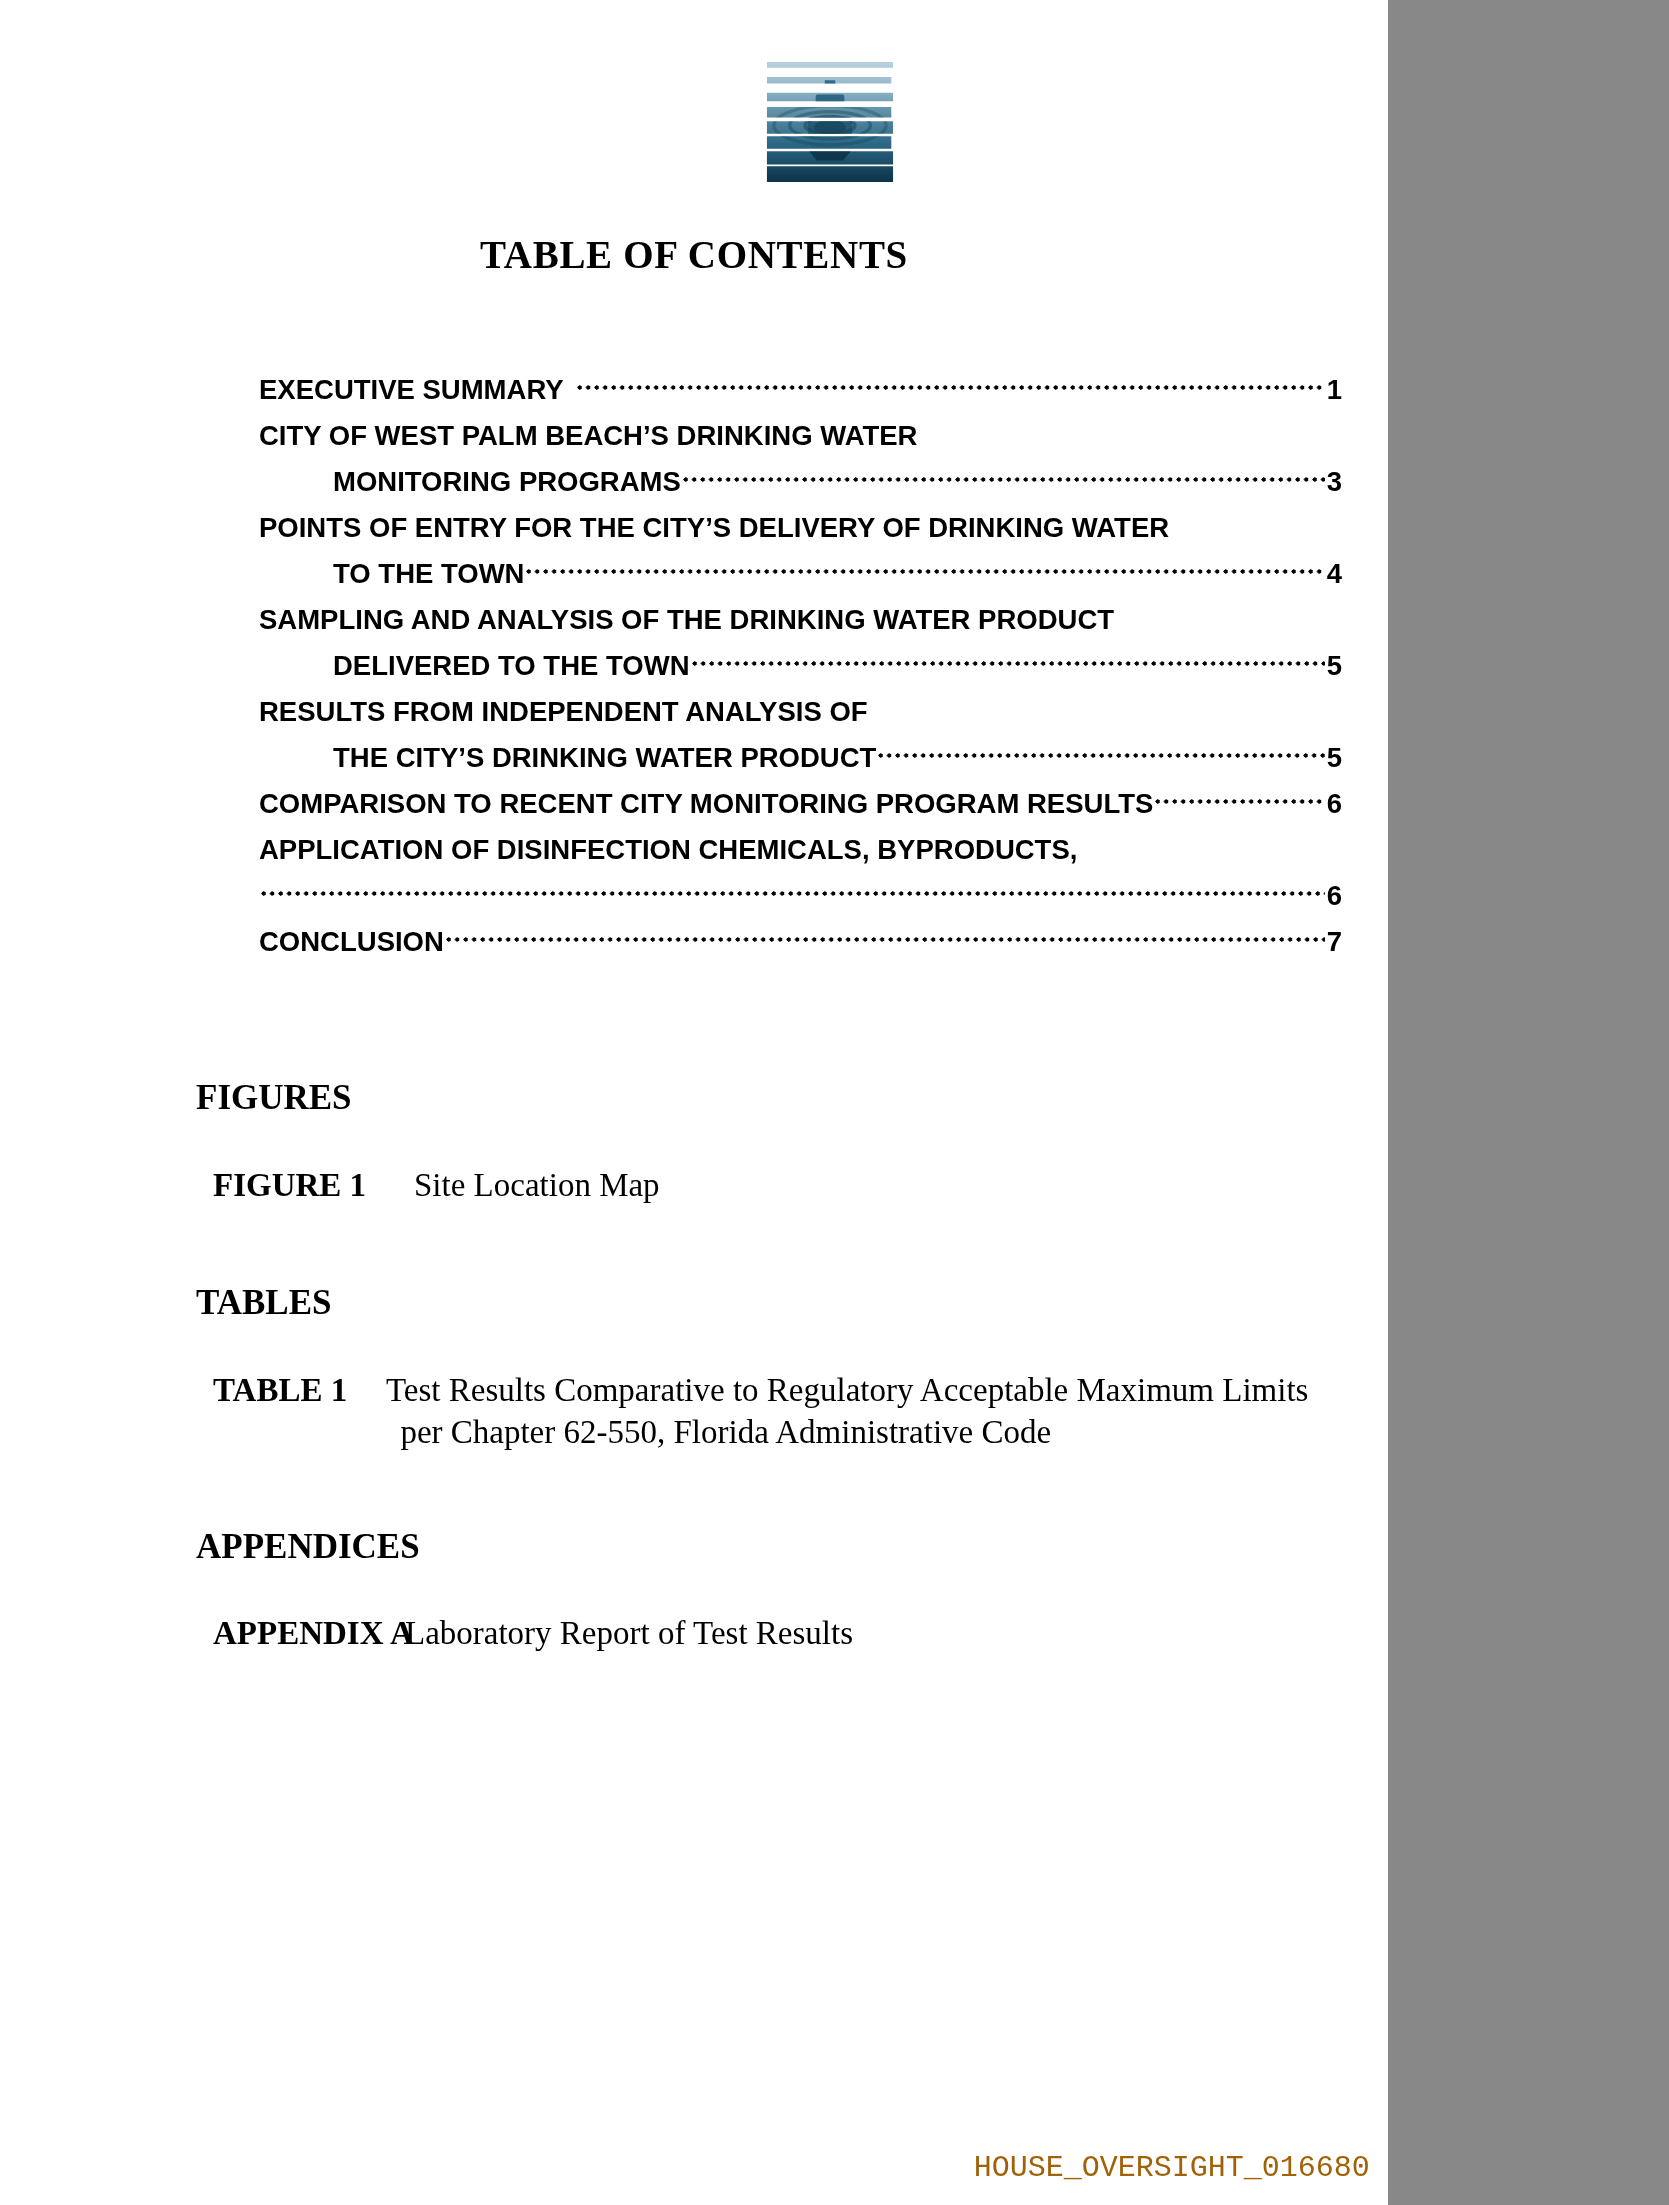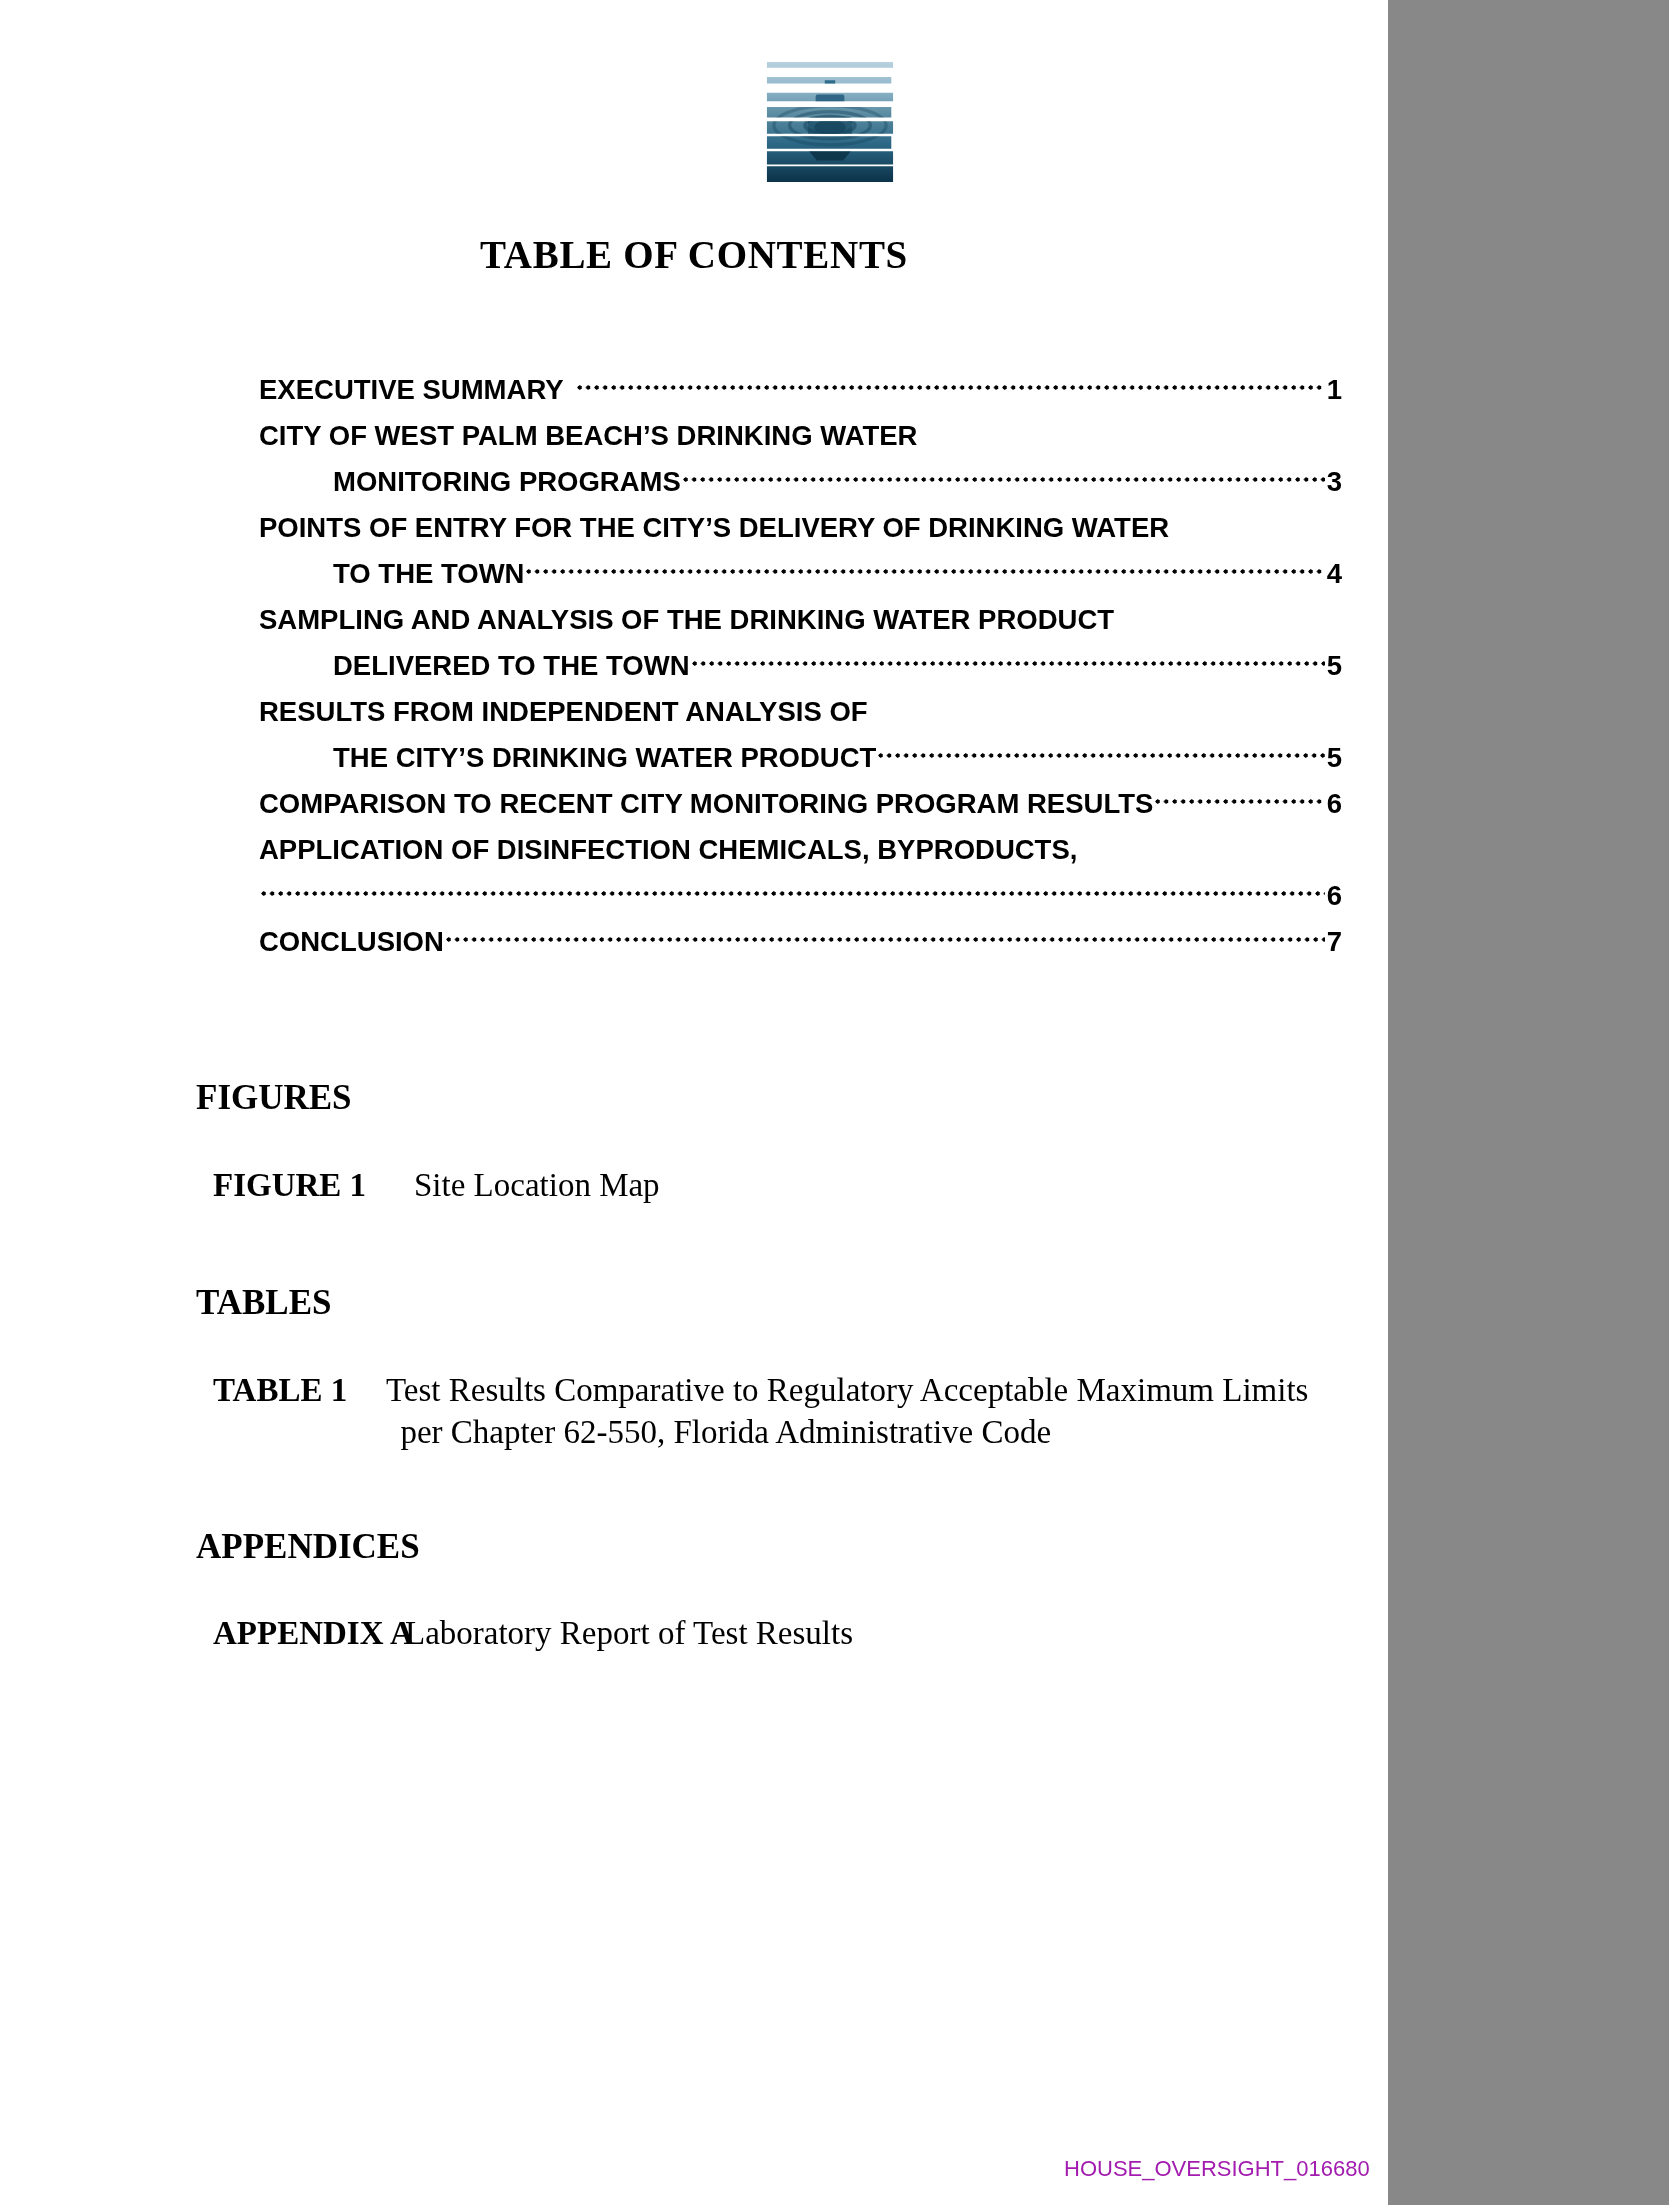--- a/index.html
+++ b/index.html
@@ -95,24 +95,24 @@
   .heading-tables    { top: 1284px; }
   .item-table        { top: 1369px; }
   .heading-appendices{ top: 1528px; }
   .item-appendix     { top: 1612px; }
 
   
   .footer-id {
     position: absolute;
     top: 2152px;
     right: 18.3px;
-    font-family: Liberation Sans, sans-serif;
-    font-size: 22px;
+    font-family: Liberation Mono, monospace;
+    font-size: 30px;
     line-height: 33px;
-    color: #a21caf;
+    color: #a16207;
   }
 </style>
 </head>
 <body>
 
 <div class="page">
 
   <div class="logo">
     <svg width="128" height="120" viewBox="0 0 196 184" xmlns="http://www.w3.org/2000/svg">
       <defs>

